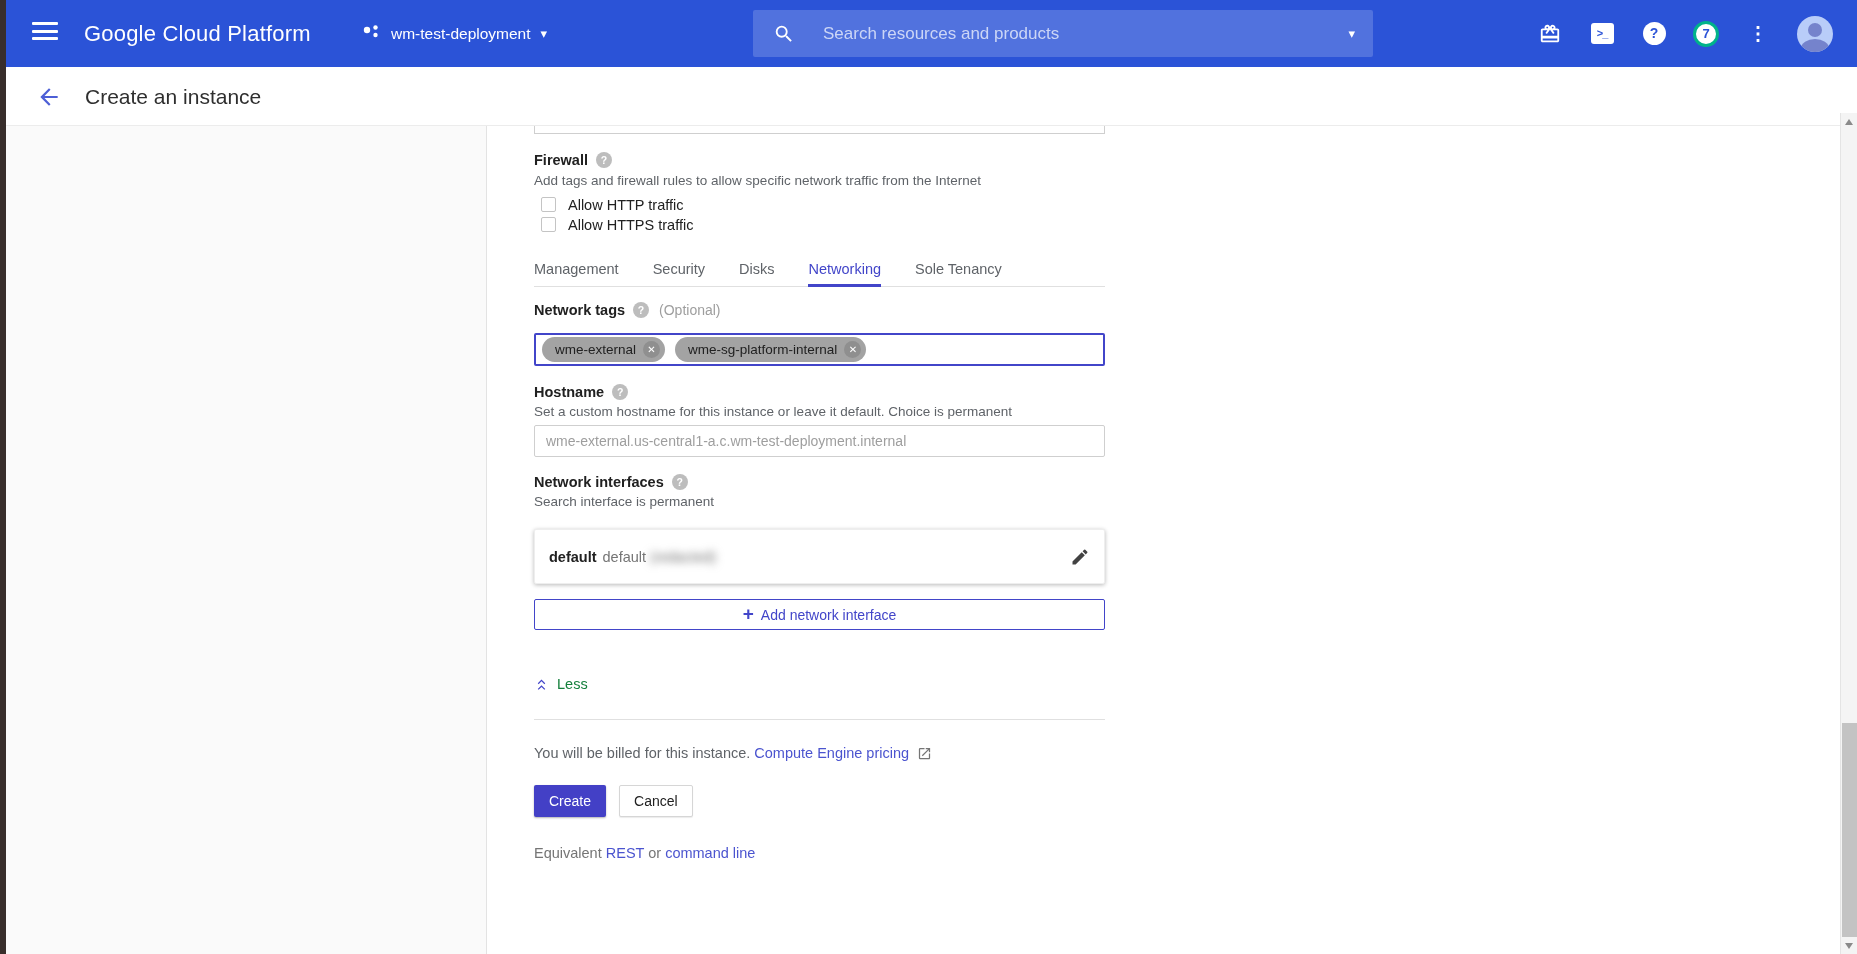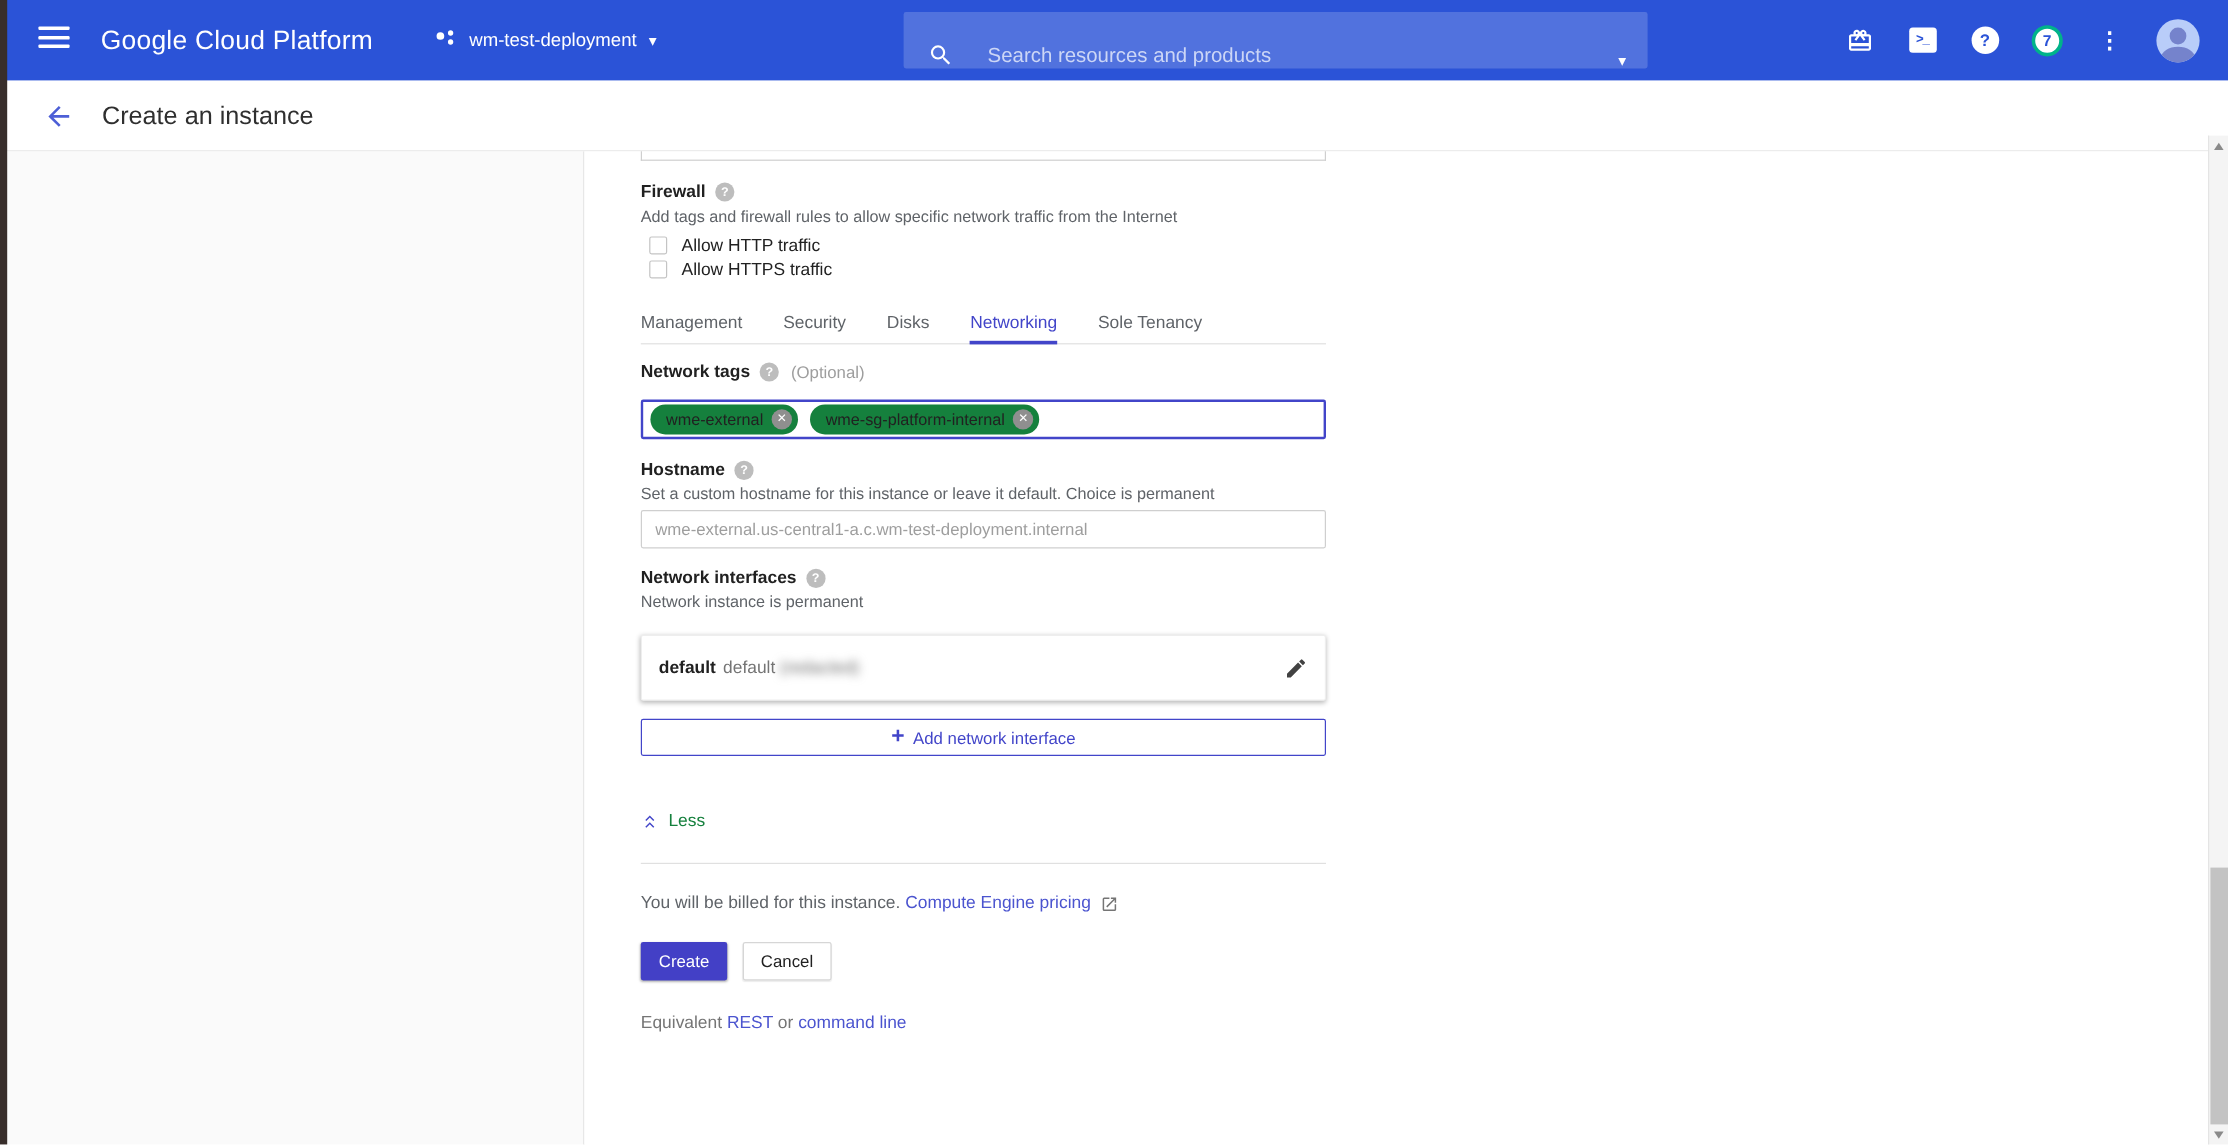--- a/index.html
+++ b/index.html
@@ -8,21 +8,21 @@
 
   
   .appbar{position:absolute;left:0;top:0;width:1857px;height:67px;background:#2b53d7;z-index:30;}
   .edge-stripe{position:absolute;left:0;top:0;width:6px;height:954px;background:#382e2b;z-index:40;}
   .hamburger{position:absolute;left:32px;top:22px;width:26px;height:22px;cursor:pointer;}
   .hamburger i{display:block;height:3px;background:#fff;margin-bottom:4.5px;border-radius:1px;}
   .gcp-logo{position:absolute;left:84px;top:0;line-height:67px;color:#fff;font-size:22px;letter-spacing:.2px;white-space:nowrap;}
   .proj-picker{position:absolute;left:362px;top:0;height:67px;display:flex;align-items:center;gap:10px;color:#fff;cursor:pointer;}
   .proj-name{font-size:15.5px;}
   .caret{font-size:13px;color:#fff;line-height:1;}
-  .searchbar{position:absolute;left:753px;top:10px;width:620px;height:47px;background:rgba(255,255,255,.18);border-radius:2px;display:flex;align-items:flex-end;}
+  .searchbar{position:absolute;left:753px;top:10px;width:620px;height:47px;background:rgba(255,255,255,.18);border-radius:2px;display:flex;align-items:center;}
   .searchbar .mag{margin-left:20px;width:22px;height:22px;flex:0 0 auto;}
   .search-ph{margin-left:28px;font-size:17px;color:#ccd6f6;flex:1;}
   .searchbar .caret{margin-right:18px;}
   .topicons{position:absolute;right:0;top:0;height:67px;}
   .ticon{position:absolute;top:0;height:67px;display:flex;align-items:center;justify-content:center;width:40px;cursor:pointer;}
   .shell-chip{width:23px;height:21px;background:#fff;border-radius:3px;color:#2b53d7;font-weight:bold;font-size:11px;line-height:21px;text-align:center;letter-spacing:-1px;}
   .help-chip{width:23px;height:23px;background:#fff;border-radius:50%;color:#2b53d7;font-weight:bold;font-size:14px;line-height:23px;text-align:center;}
   .notif{width:26px;height:26px;border-radius:50%;background:#fff;border:3px solid #00b38a;color:#2b53d7;font-weight:bold;font-size:13px;display:flex;align-items:center;justify-content:center;}
   .morev{color:#fff;font-size:19px;font-weight:bold;}
   .avatar{width:36px;height:36px;border-radius:50%;background:#b9cdf9;overflow:hidden;position:relative;}
@@ -57,21 +57,21 @@
   .cb-row{display:flex;align-items:center;gap:12px;height:19px;}
   .cb-box{width:15px;height:15px;border:1.5px solid #c4c4c4;border-radius:2px;background:#fff;flex:0 0 auto;cursor:pointer;}
   .cb-label{font-size:14.5px;color:#212121;}
 
   .tabs{top:254px;height:33px;border-bottom:1px solid #e0e0e0;display:flex;gap:34px;}
   .tab{font-size:14.5px;color:#5f6368;line-height:30px;cursor:pointer;position:relative;white-space:nowrap;}
   .tab.active{color:#4245c9;}
   .tab.active::after{content:"";position:absolute;left:0;right:0;bottom:-1px;height:3px;background:#4245c9;}
 
   .tags-input{top:333px;height:33px;border:2px solid #4245c9;border-radius:2px;display:flex;align-items:center;gap:10px;padding:0 6px;cursor:text;}
-  .chip{display:flex;align-items:center;gap:7px;background:#15803d;border-radius:15px;height:25px;padding:0 5px 0 13px;}
+  .chip{display:flex;align-items:center;gap:7px;background:#a3a3a3;border-radius:15px;height:25px;padding:0 5px 0 13px;}
   .chip-label{font-size:13.5px;color:#212121;white-space:nowrap;}
   .chip-x{width:17px;height:17px;border-radius:50%;background:#8f8f8f;color:#fff;font-size:10px;line-height:17px;text-align:center;cursor:pointer;}
 
   .text-input{top:425px;height:32px;width:571px;border:1px solid #cfcfcf;border-radius:2px;padding:0 11px;font-size:14px;color:#212121;outline:none;}
   .text-input::placeholder{color:#9e9e9e;opacity:1;}
 
   .if-card{top:529px;height:55px;background:#fff;border:1px solid #eee;border-radius:2px;box-shadow:0 1px 4px rgba(0,0,0,.28);display:flex;align-items:center;padding:0 14px;}
   .if-name{font-size:14.5px;font-weight:bold;color:#212121;margin-right:6px;}
   .if-net{font-size:14.5px;color:#757575;margin-right:4px;}
   .if-blur{font-size:14.5px;color:#6b6b6b;filter:blur(4px);user-select:none;}
@@ -208,21 +208,21 @@
     <span>Hostname</span>
     <span class="help-dot">?</span>
   </div>
   <div class="col desc" style="top:404px;">Set a custom hostname for this instance or leave it default. Choice is permanent</div>
   <input class="col text-input" placeholder="wme-external.us-central1-a.c.wm-test-deployment.internal" style="">
 
   <div class="col sec-label" style="top:474px;">
     <span>Network interfaces</span>
     <span class="help-dot">?</span>
   </div>
-  <div class="col desc" style="top:494px;">Network instance is permanent</div>
+  <div class="col desc" style="top:494px;">Search interface is permanent</div>
 
   <div class="col if-card">
     <span class="if-name">default</span>
     <span class="if-net">default</span>
     <span class="if-blur">(redacted)</span>
     <svg class="if-edit" viewBox="0 0 24 24">
       <path fill="#424242" d="M3 17.25V21h3.75L17.81 9.94l-3.75-3.75L3 17.25zM20.71 7.04a.996.996 0 0 0 0-1.41l-2.34-2.34a.996.996 0 0 0-1.41 0l-1.83 1.83 3.75 3.75 1.83-1.83z"></path>
     </svg>
   </div>
 

